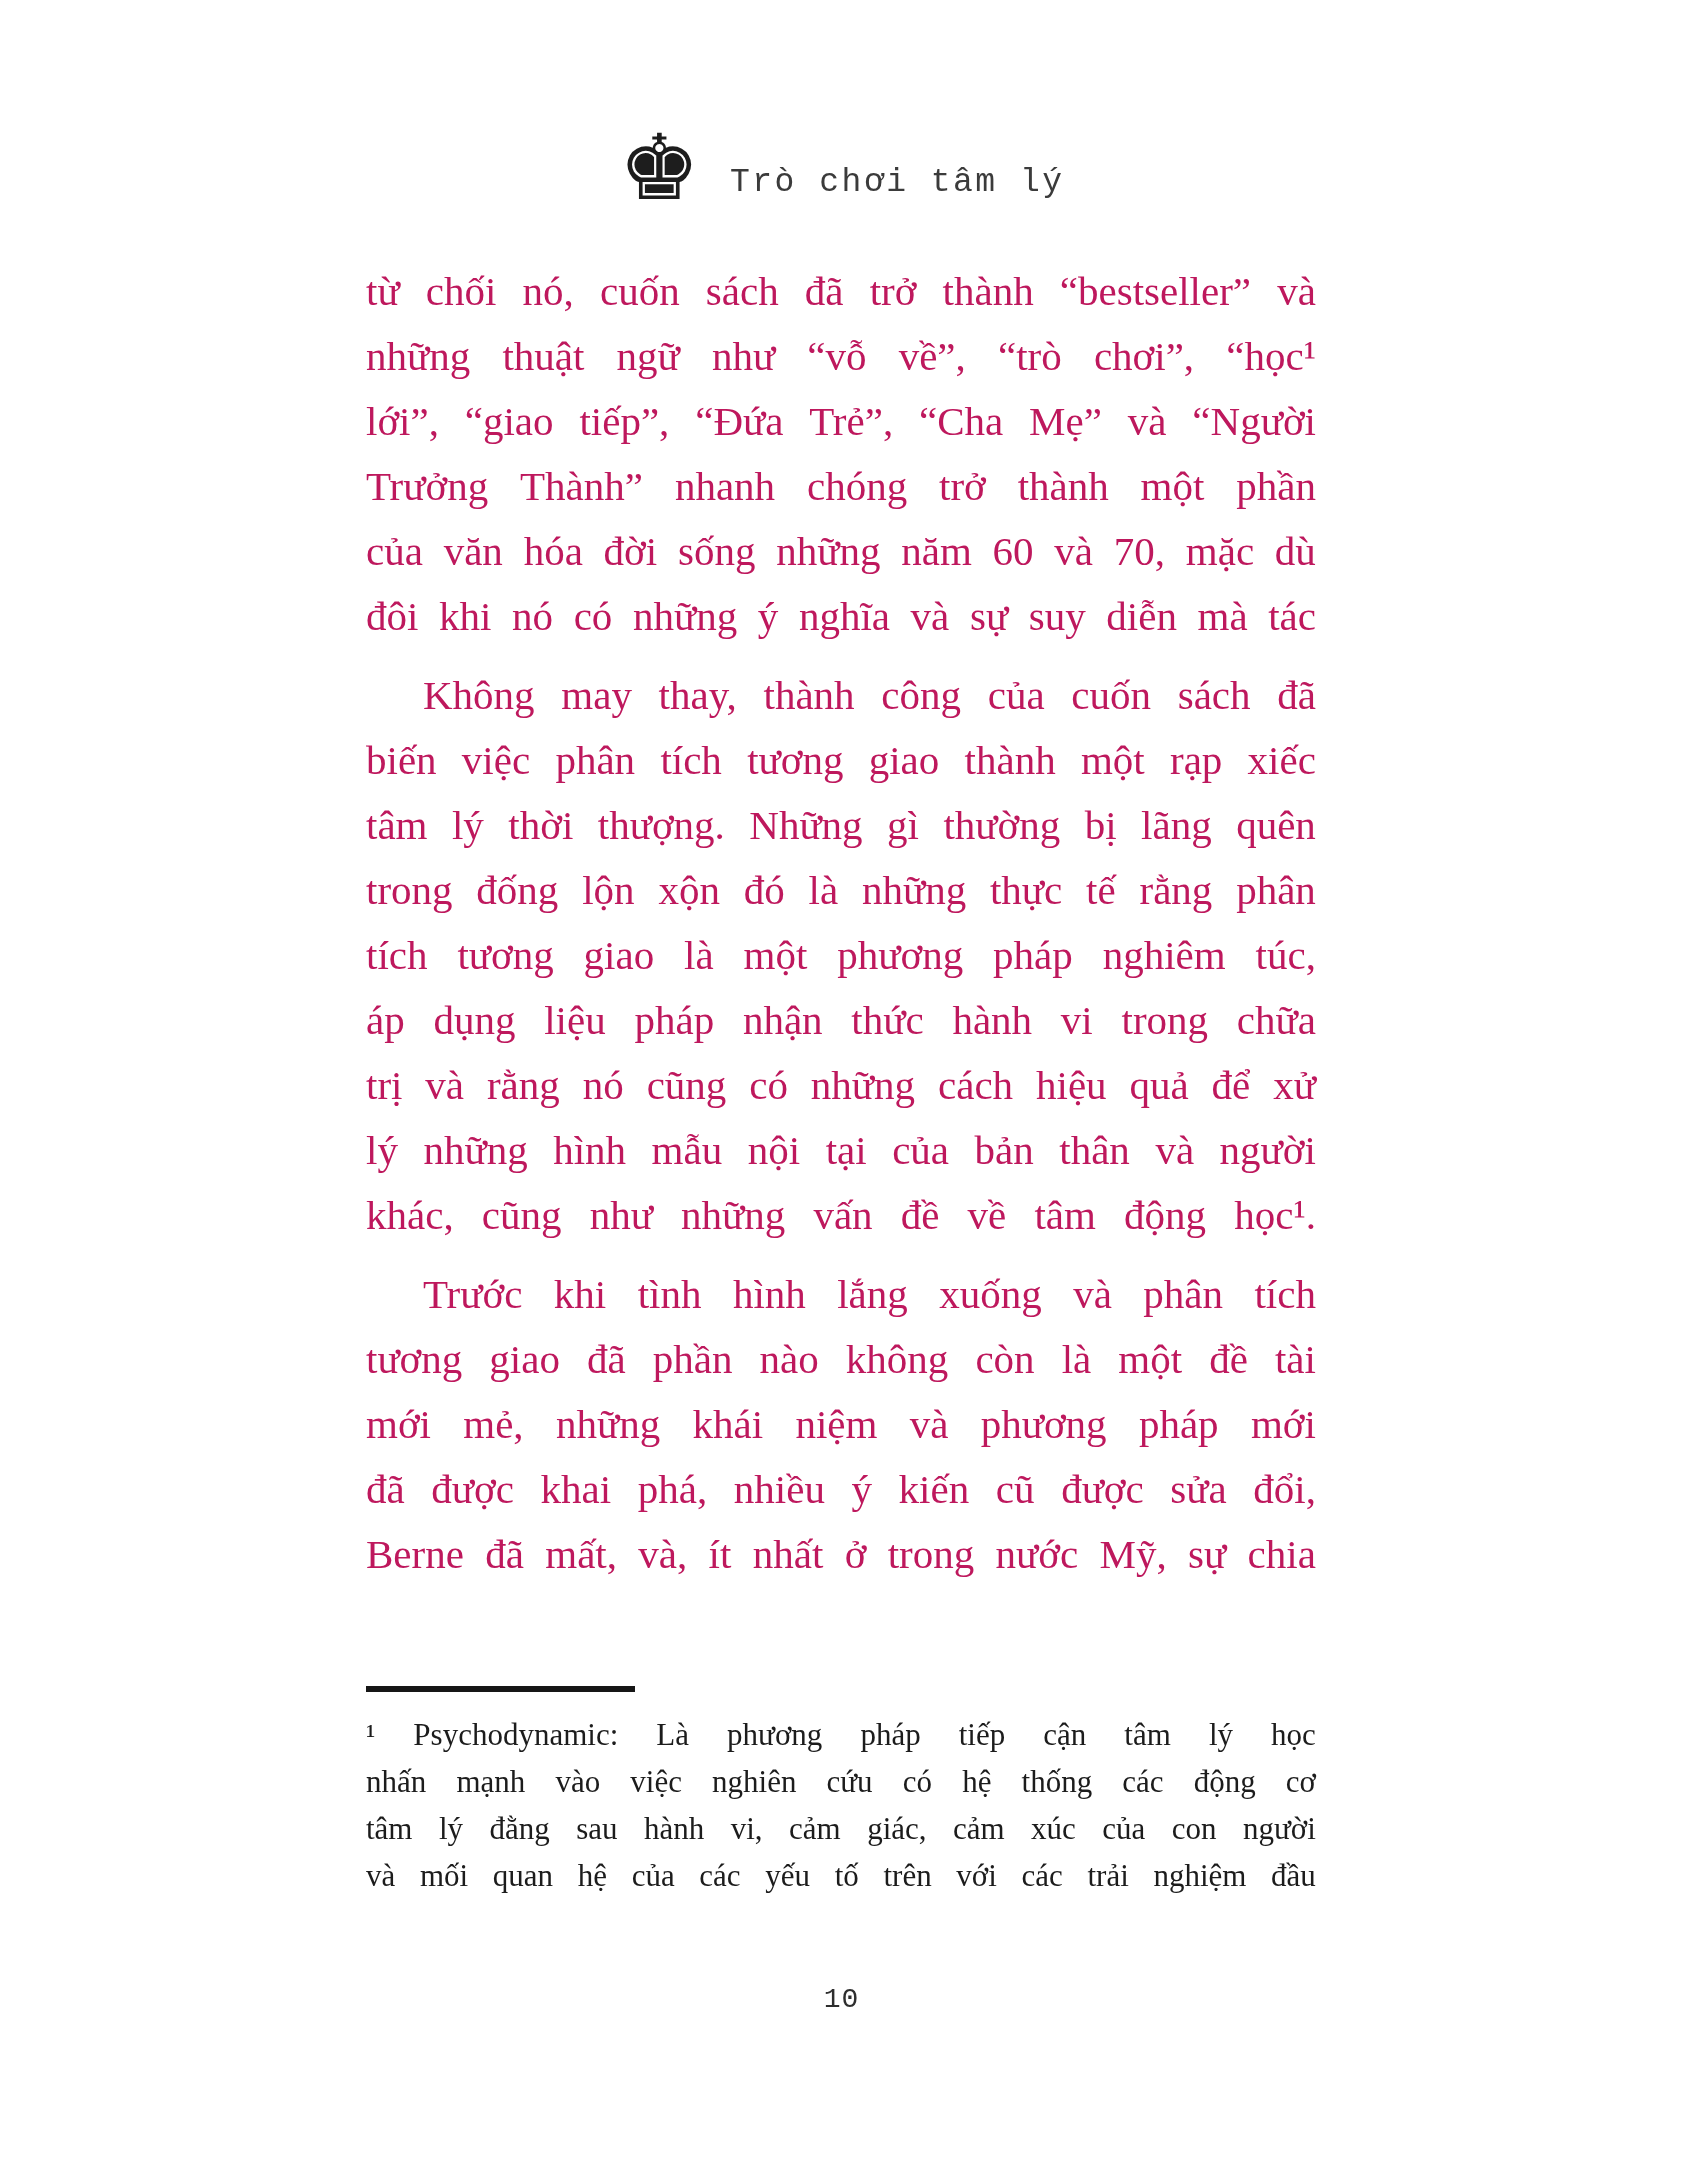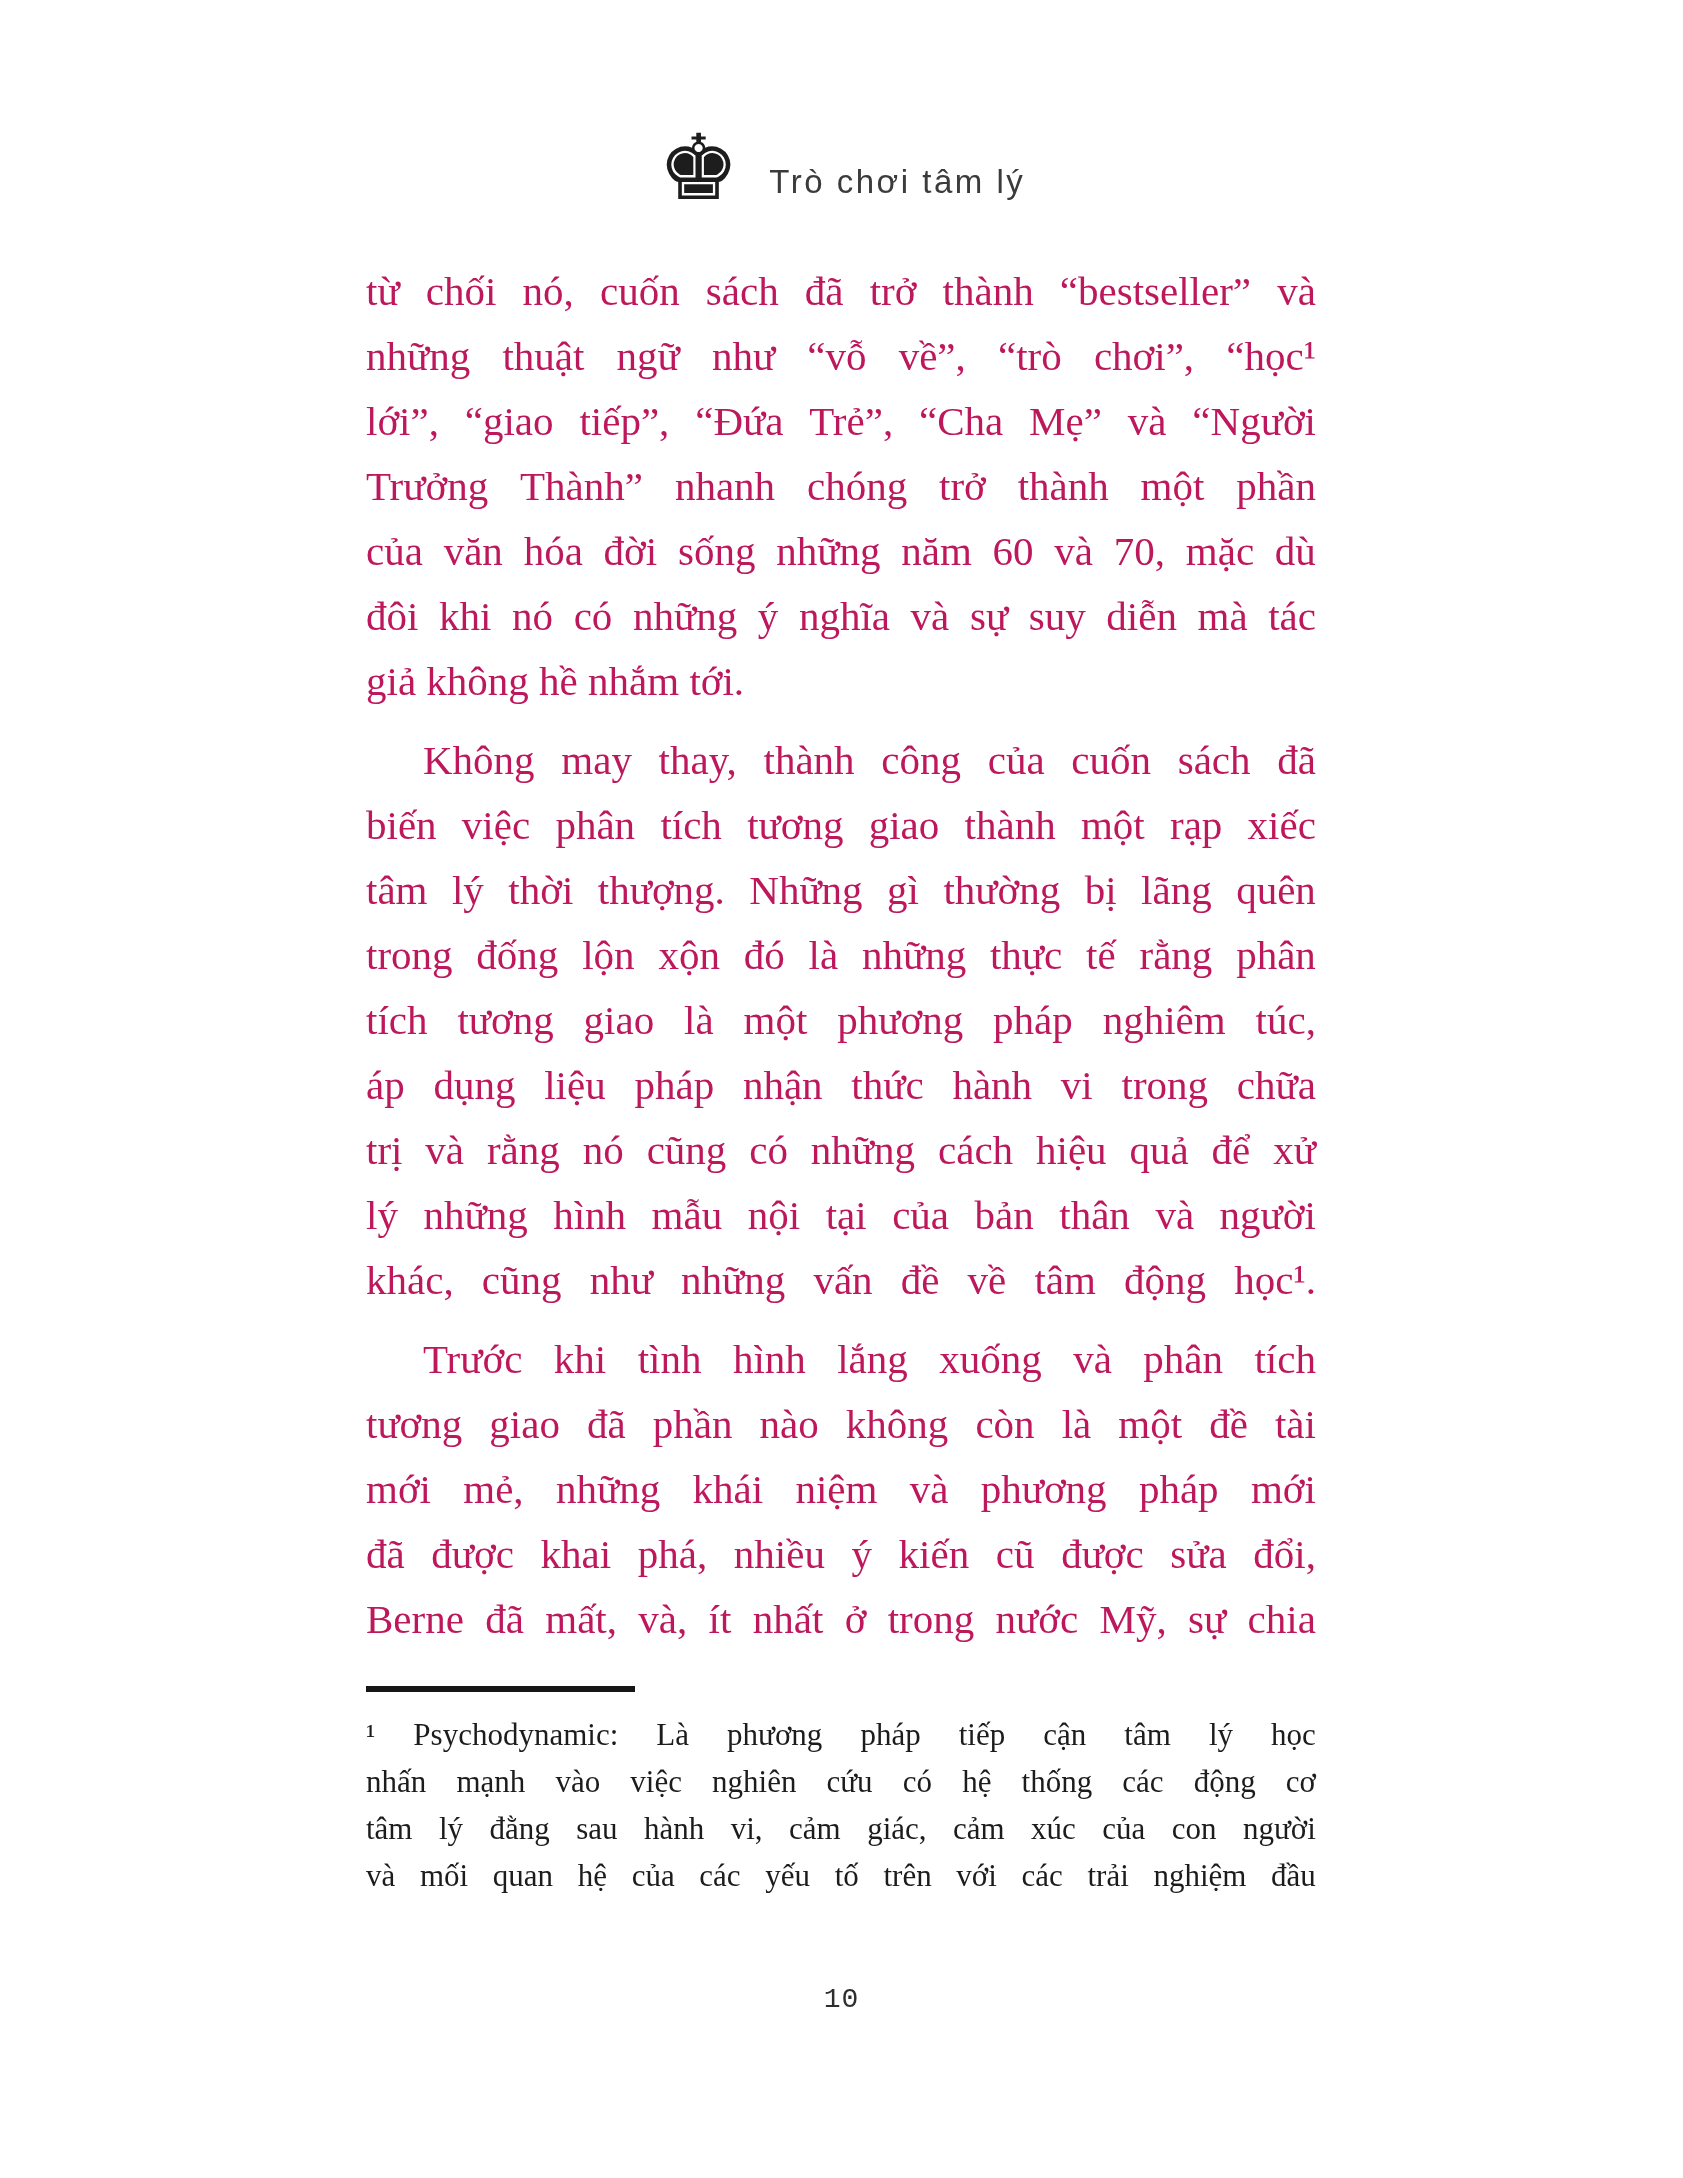--- a/index.html
+++ b/index.html
@@ -23,21 +23,21 @@
     align-items: flex-end;
     gap: 30px;
   }
   .chess-icon {
     font-family: "DejaVu Sans", sans-serif;
     font-size: 91px;
     line-height: 0.95;
     color: #1d1d1d;
   }
   .head-title {
-    font-family: Liberation Sans, sans-serif;
+    font-family: Liberation Mono, monospace;
     font-size: 33px;
     letter-spacing: 2.5px;
     color: #3b3b3b;
     padding-bottom: 10px;
   }
 
   
   .body-text {
     position: absolute;
     top: 259px;
@@ -171,21 +171,20 @@
           <span>những</span>
           <span>ý</span>
           <span>nghĩa</span>
           <span>và</span>
           <span>sự</span>
           <span>suy</span>
           <span>diễn</span>
           <span>mà</span>
           <span>tác</span>
         </div>
-        <div class="line">giả không hề nhắm tới.</div>
       </div>
       <div class="paragraph">
         <div class="line justify indent">
           <span>Không</span>
           <span>may</span>
           <span>thay,</span>
           <span>thành</span>
           <span>công</span>
           <span>của</span>
           <span>cuốn</span>

